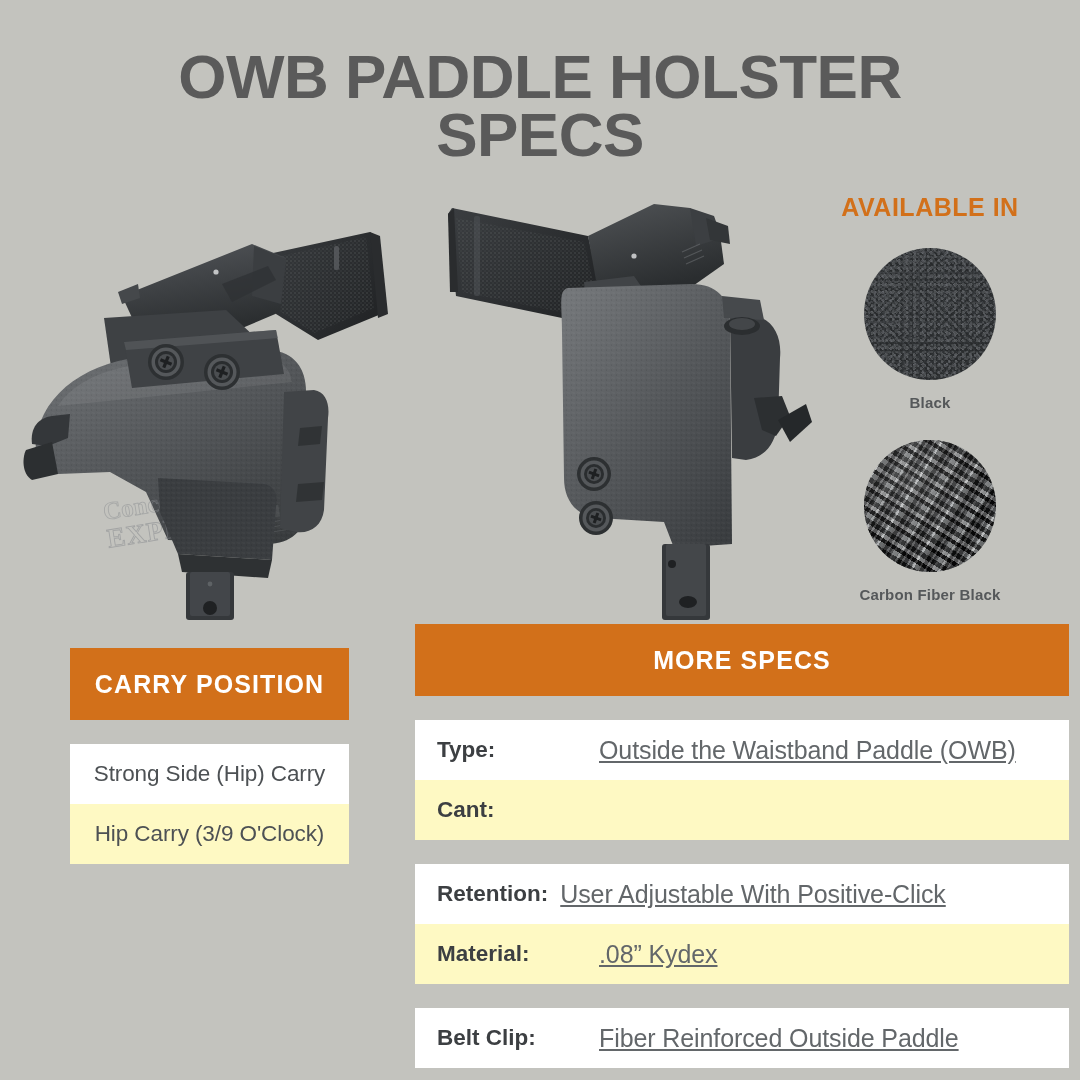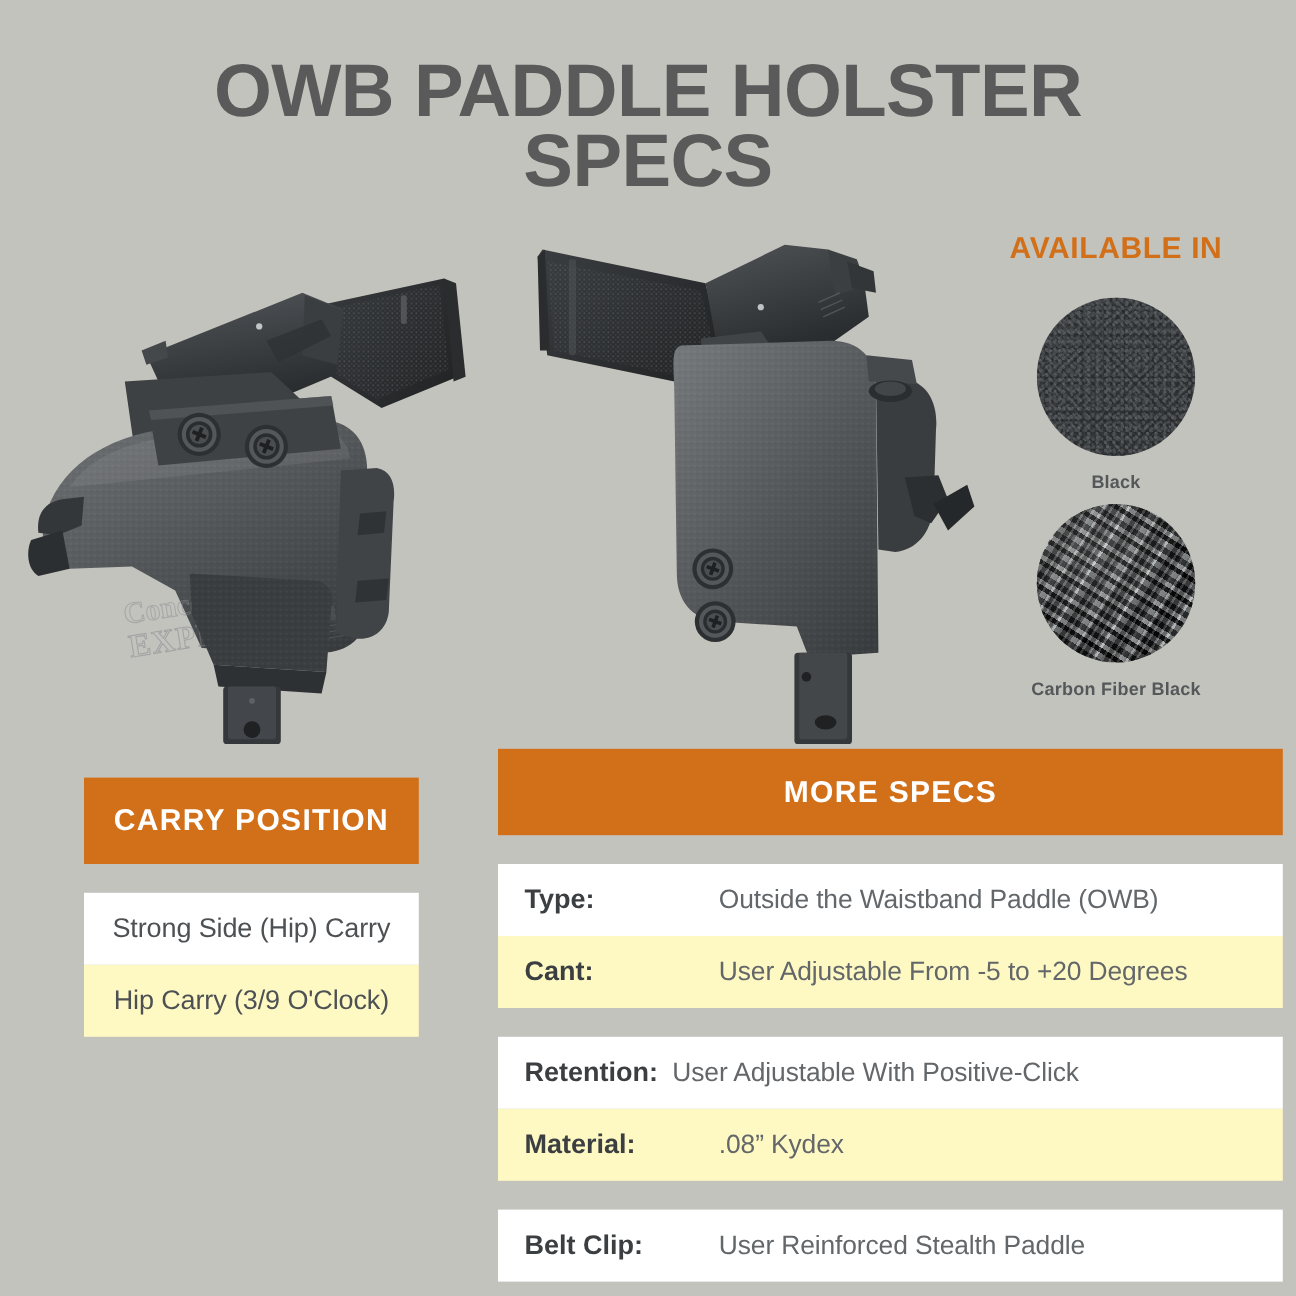--- a/index.html
+++ b/index.html
@@ -111,22 +111,22 @@
 
   
   #tbl-specs { left:367px; top:624px; width:702px; }
   #tbl-specs .tbl-head { height:72px; }
   #tbl-specs .row { height:60px; padding-left:22px; }
   #tbl-specs .k {
     font-size:22.5px; font-weight:700; color:#3c3f42;
     white-space:nowrap; flex:0 0 auto;
   }
   #tbl-specs .v {
-    font-size:22px; color:#63676a; letter-spacing:-0.1px;
-    white-space:nowrap; margin-left:12px;
+    font-size:25px; color:#63676a; letter-spacing:-0.1px;
+    white-space:nowrap; margin-left:12px;text-decoration:underline;
   }
   #tbl-specs .k.w-narrow { width:150px; }
 
   
   .holster { position:absolute; }
   #holster-front { left:18px;  top:192px; width:410px; height:430px; }
   #holster-back  { left:438px; top:192px; width:390px; height:430px; }
 </style>
 </head>
 <body>
@@ -363,21 +363,21 @@
     </svg>
   </div>
 
   <div id="avail-label">AVAILABLE IN</div>
 
   <div class="swatch-wrap" style="top:248px">
     <div class="swatch black"></div>
     <div class="swatch-label">Black</div>
   </div>
 
-  <div class="swatch-wrap" style="top:420px">
+  <div class="swatch-wrap" style="top:440px">
     <div class="swatch carbon"></div>
     <div class="swatch-label">Carbon Fiber Black</div>
   </div>
 
   <div class="tbl" id="tbl-carry">
     <div class="tbl-head">CARRY POSITION</div>
     <div class="row odd">
       <span>Strong Side (Hip) Carry</span>
     </div>
     <div class="row even">
@@ -387,29 +387,28 @@
 
   <div class="tbl" id="tbl-specs">
     <div class="tbl-head">MORE SPECS</div>
 
     <div class="row odd">
       <span class="k w-narrow">Type:</span>
       <span class="v">Outside the Waistband Paddle (OWB)</span>
     </div>
     <div class="row even">
       <span class="k w-narrow">Cant:</span>
-      <span class="v">User Adjustable From -5 to +20 Degrees</span>
     </div>
     <div class="row odd">
       <span class="k">Retention:</span>
       <span class="v">User Adjustable With Positive-Click</span>
     </div>
     <div class="row even">
       <span class="k w-narrow">Material:</span>
       <span class="v">.08” Kydex</span>
     </div>
     <div class="row odd">
       <span class="k w-narrow">Belt Clip:</span>
-      <span class="v">User Reinforced Stealth Paddle</span>
+      <span class="v">Fiber Reinforced Outside Paddle</span>
     </div>
   </div>
 
 </div>
 
 </body></html>

